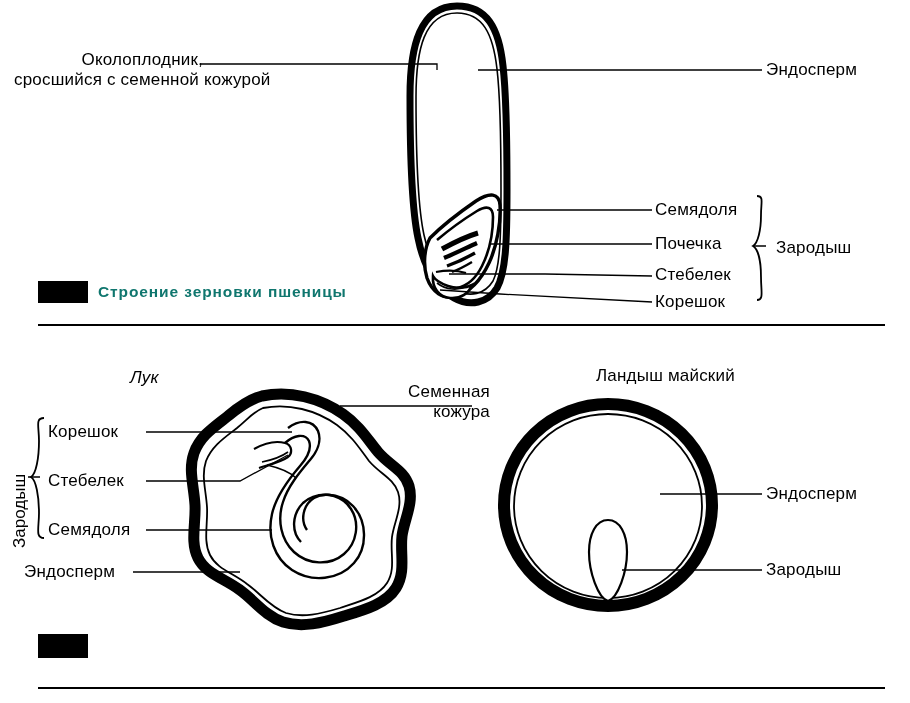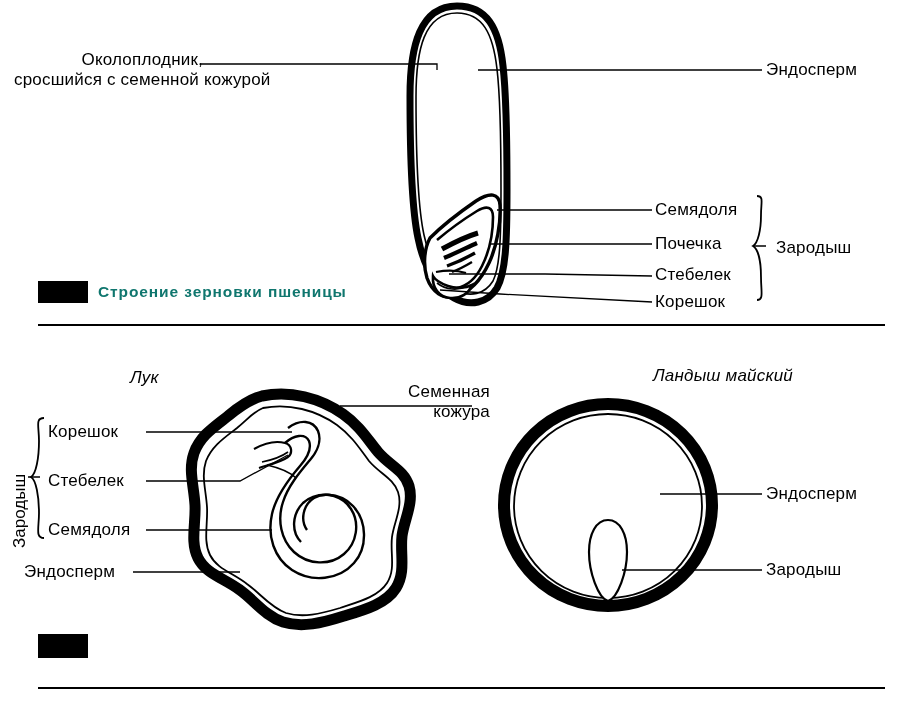--- a/index.html
+++ b/index.html
@@ -247,21 +247,21 @@
 
   <div class="lbl" style="left:776px; top:238px;">Зародыш</div>
 
   <div class="marker" style="left:38px; top:281px; width:50px; height:22px;"></div>
   <div class="caption" style="left:98px; top:283px;">Строение зерновки пшеницы</div>
 
   <div class="rule" style="left:38px; top:324px; width:847px;"></div>
 
   <div class="lbl" style="left:130px; top:368px;font-style:italic;">Лук</div>
 
-  <div class="lbl" style="left:653px; top:366px;font-style:italic;">Ландыш майский</div>
+  <div class="lbl" style="left:596px; top:366px;">Ландыш майский</div>
 
   <div class="lbl two-line" style="left:380px; top:382px; width:110px;">Семенная
 кожура</div>
 
   <div class="vertical-label" style="left:10px; top:548px;">Зародыш</div>
 
   <div class="lbl" style="left:48px; top:422px;">Корешок</div>
 
   <div class="lbl" style="left:48px; top:471px;">Стебелек</div>
 

